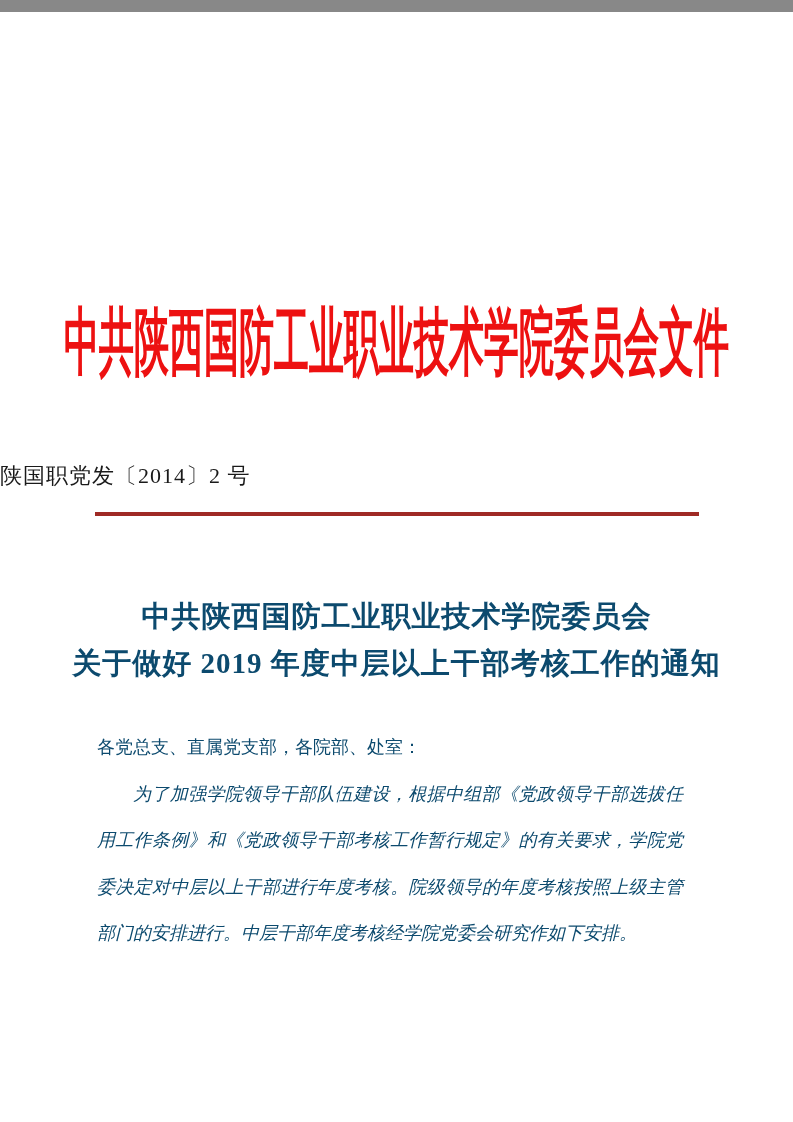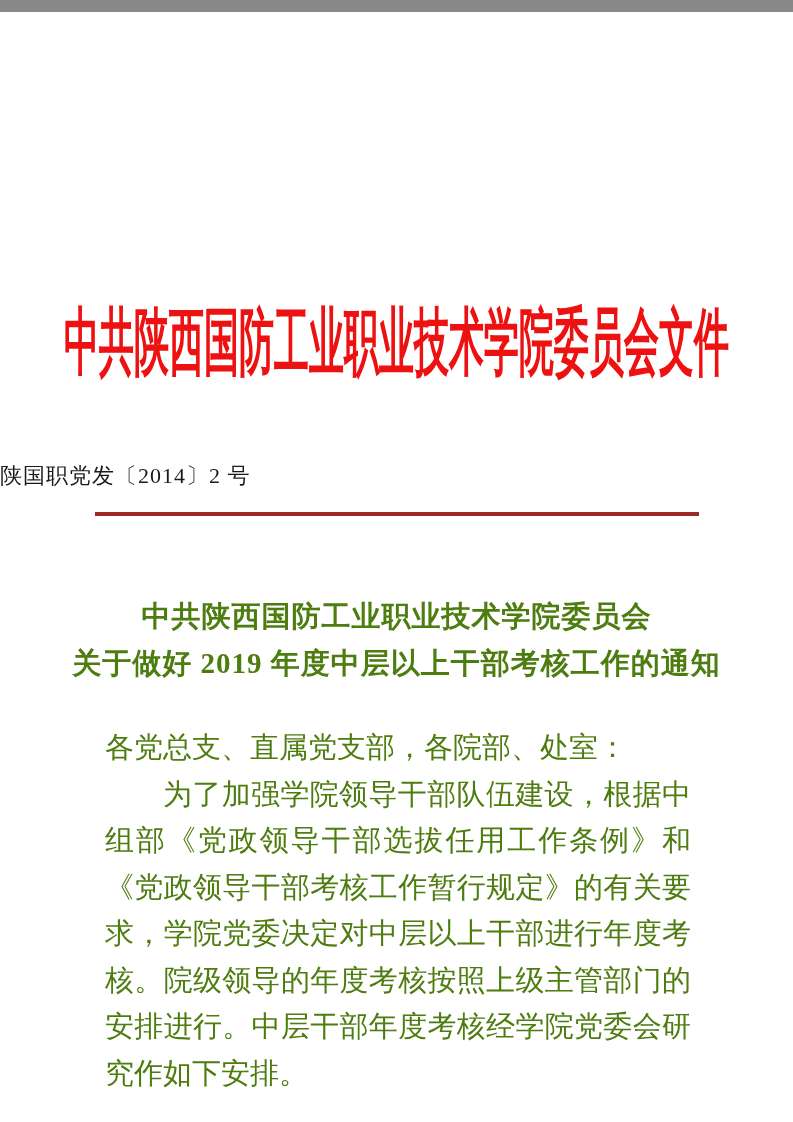--- a/index.html
+++ b/index.html
@@ -61,43 +61,44 @@
     padding: 0;
   }
   
   .title-block {
     position: absolute;
     top: 581px;
     left: 0;
     right: 0;
     text-align: center;
     font-weight: bold;
-    color: #4d7c0f;
+    color: #0c4a6e;
     font-size: 29px;
     line-height: 47px;
     letter-spacing: 1px;
   }
   
   .body-block {
     position: absolute;
     top: 712px;
-    left: 105px;
+    left: 97px;
     width: 586px;
-    font-size: 29px;
+    font-size: 18px;
     line-height: 46.5px;
-    color: #4d7c0f;
+    color: #0c4a6e;
     text-align: justify;
     text-justify: inter-character;
   }
   .salutation {
     margin: 0;
   }
   .para {
     margin: 0;
     text-indent: 2em;
+    font-style: italic;
   }
 </style>
 </head>
 <body>
 
 <div class="page">
 
   <div class="banner">
     <span class="banner-text">中共陕西国防工业职业技术学院委员会文件</span>
   </div>

